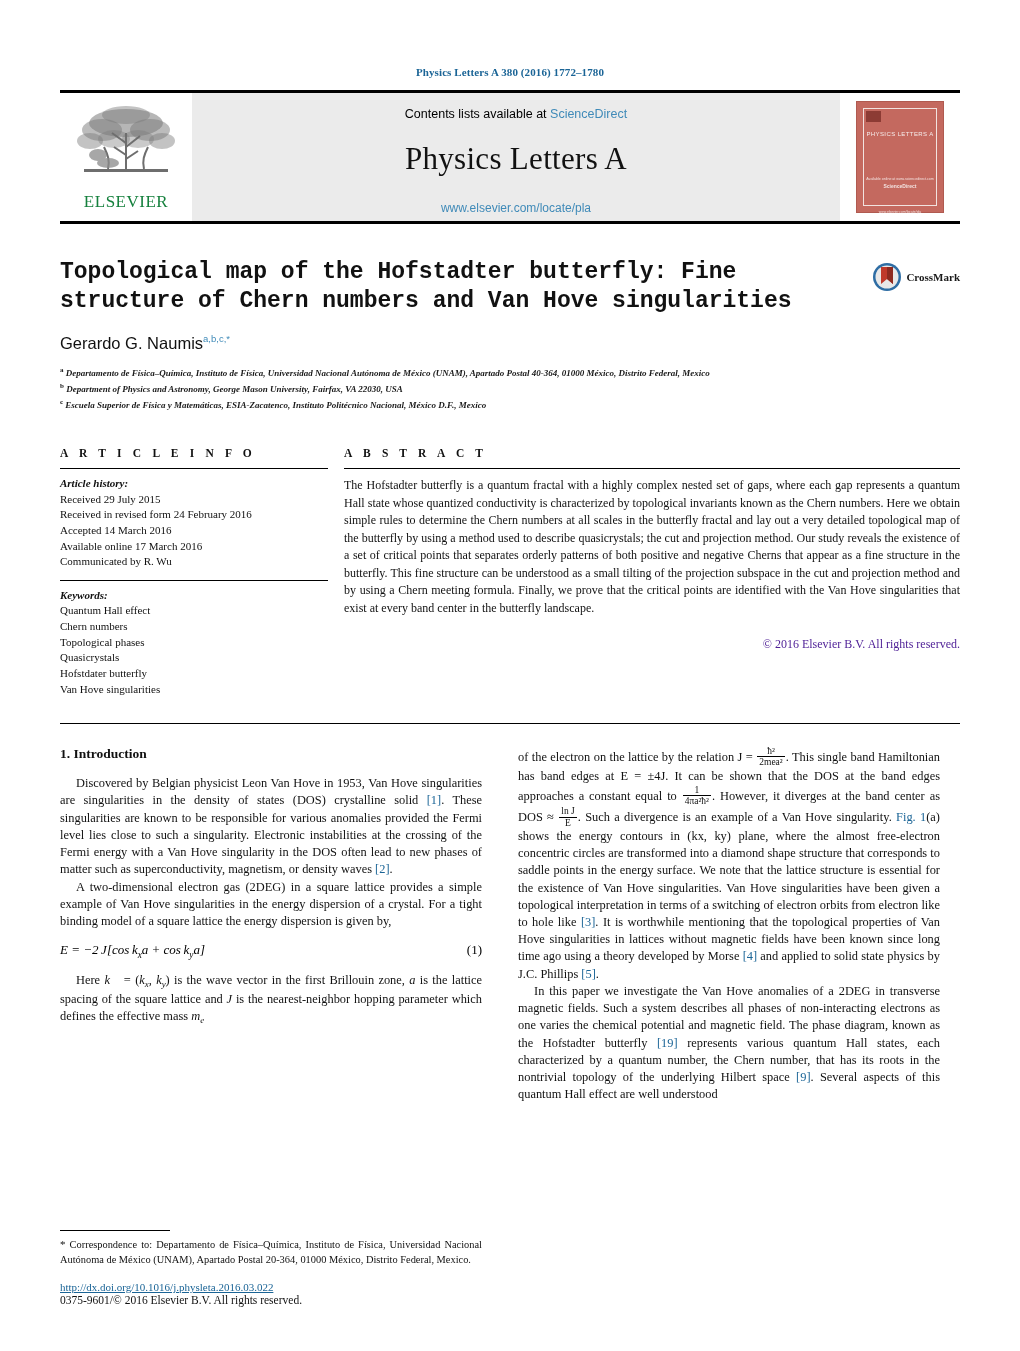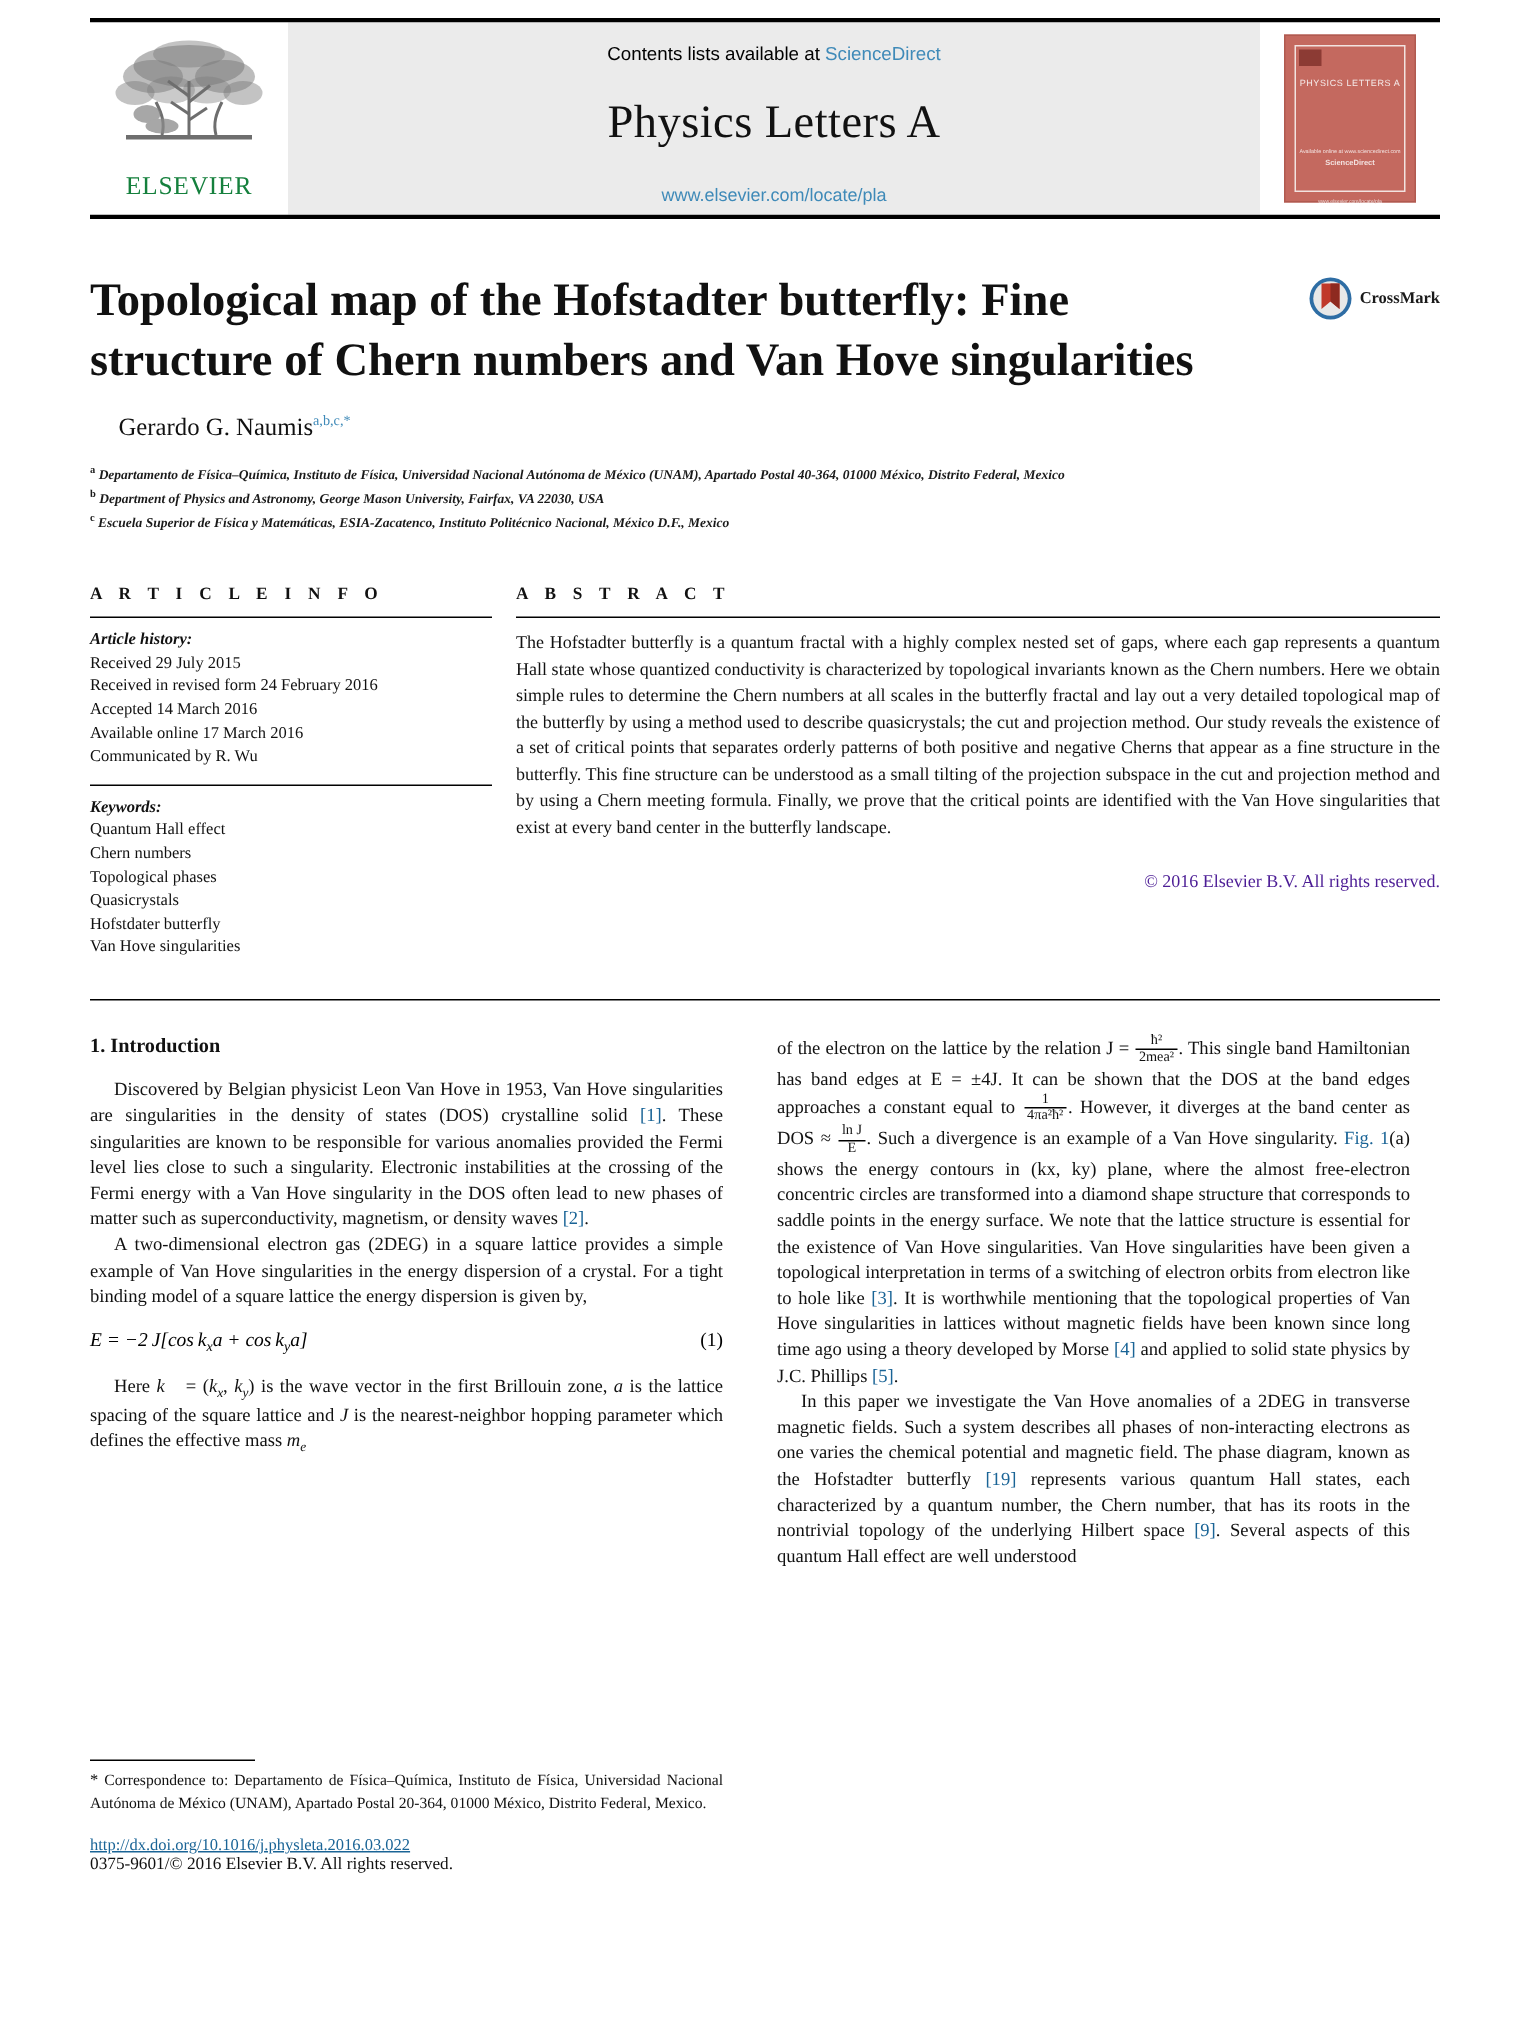--- a/index.html
+++ b/index.html
@@ -161,22 +161,22 @@
     color: #f3e2e0;
   }
 
   
   .titleblock {
     margin-top: 34px;
     position: relative;
     min-height: 64px;
   }
   .paper-title {
-    font-family: Liberation Serif, serif;
-    font-size: 31px;
+    font-family: Liberation Mono, monospace;
+    font-size: 23px;
     font-weight: bold;
     line-height: 1.28;
     width: 740px;
     margin: 0;
     color: #111;
   }
   .crossmark {
     position: absolute;
     right: 0;
     top: 4px;
@@ -185,25 +185,24 @@
     gap: 4px;
   }
   .crossmark-label {
     font-family: "Liberation Serif", serif;
     font-size: 11px;
     font-weight: bold;
     color: #1a1a1a;
   }
 
   .authors {
-    font-family: Liberation Serif, serif;
+    font-family: Liberation Sans, sans-serif;
     font-size: 16.5px;
     margin-top: 16px;
     color: #111;
-    margin-left: 19px;
   }
   .authors sup { color: #3f8ab8; font-size: 9.5px; }
 
   .affils {
     margin-top: 13px;
     font-family: "Liberation Serif", serif;
     font-style: italic;
     font-weight: bold;
     font-size: 9px;
     line-height: 1.55;
@@ -353,20 +352,21 @@
     font-size: 11.5px;
     color: #111;
     margin-top: 1px;
   }
 </style>
 </head>
 <body>
 
 <div class="page">
 
+  <div class="runhead">Physics Letters A 380 (2016) 1772–1780</div>
 
   <div class="banner-rule-top"></div>
   <div class="banner">
 
     <div class="banner-left">
       <div class="elsevier-logo">
         <svg width="104" height="84" viewBox="0 0 104 84">
           <g fill="#7a7a7a">
             <ellipse cx="52" cy="20" rx="37" ry="14" opacity="0.55"></ellipse>
             <ellipse cx="28" cy="27" rx="20" ry="11" opacity="0.5"></ellipse>

